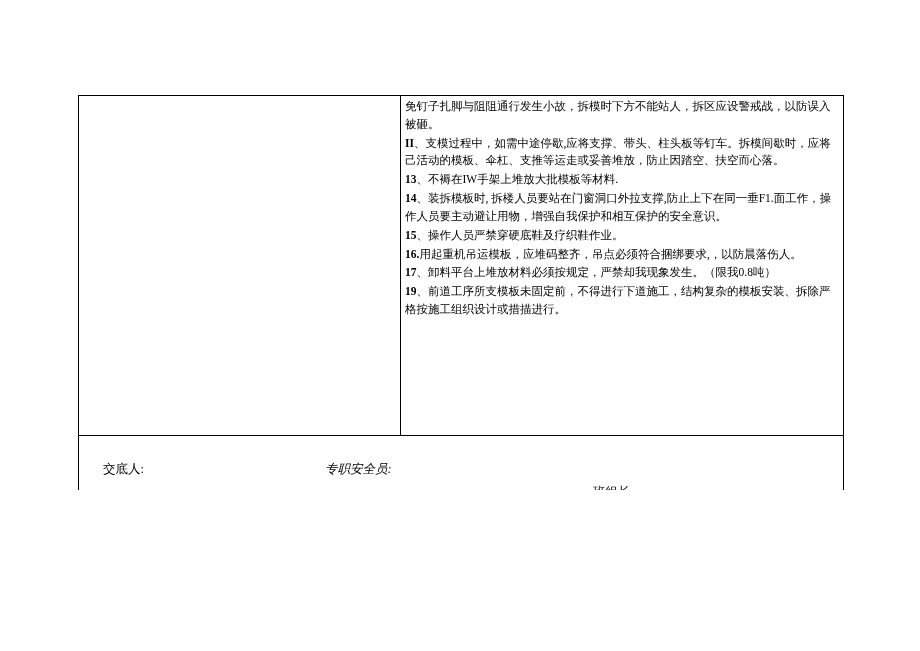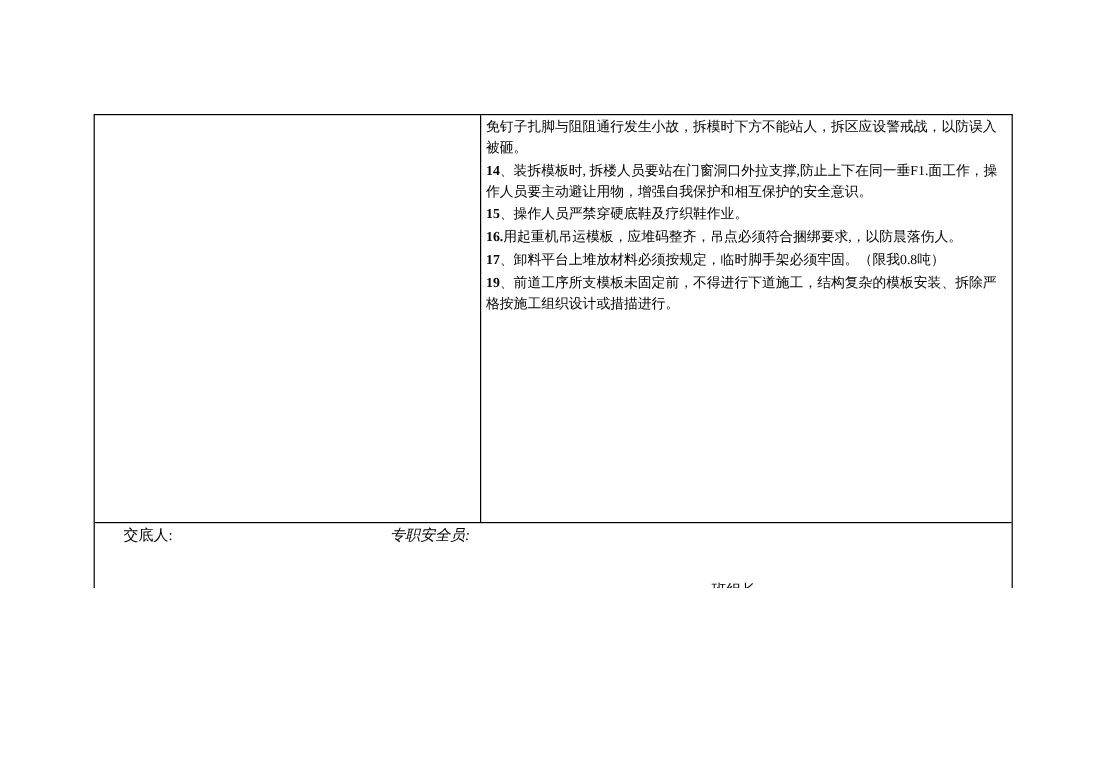--- a/index.html
+++ b/index.html
@@ -45,20 +45,21 @@
     .sig-row {
       min-height: 44px;
       display: flex;
       align-items: center;
     }
     .sig-row .sig-inner {
       display: flex;
       width: 100%;
       padding: 0 10px;
       font-size: 12.5px;
+      align-items: center;
     }
     .sig1 { flex: 0 0 236px; padding-left: 14px; }
     .sig2 { flex: 0 0 268px; font-style: italic; }
     .sig3 { flex: 1; margin-top: 46px; }
     .footnote {
       position: absolute;
       left: 94px;
       top: 504px;
       font-size: 11.5px;
     }
@@ -71,24 +72,26 @@
 <body>
 
 <div class="page">
 
   <div class="table-wrap">
 
     <div class="row content-row">
       <div class="cell-left"></div>
       <div class="cell-right">
         <p>免钉子扎脚与阻阻通行发生小故，拆模时下方不能站人，拆区应设警戒战，以防误入被砸。</p>
+        <p><span class="bold-num">II</span><span>、支模过程中，如需中途停歇,应将支撑、带头、柱头板等钉车。拆模间歇时，应将己活动的模板、伞杠、支推等运走或妥善堆放，防止因踏空、扶空而心落。</span></p>
+        <p><span class="bold-num">13</span><span>、不褥在IW手架上堆放大批模板等材料.</span></p>
         <p><span class="bold-num">14</span><span>、装拆模板时, 拆楼人员要站在门窗洞口外拉支撑,防止上下在同一垂F1.面工作，操作人员要主动避让用物，增强自我保护和相互保护的安全意识。</span></p>
         <p><span class="bold-num">15</span><span>、操作人员严禁穿硬底鞋及疗织鞋作业。</span></p>
         <p><span class="bold-num">16.</span><span>用起重机吊运模板，应堆码整齐，吊点必须符合捆绑要求,，以防晨落伤人。</span></p>
-        <p><span class="bold-num">17</span><span>、卸料平台上堆放材料必须按规定，临时脚手架必须牢固。（限我0.8吨）</span></p>
+        <p><span class="bold-num">17</span><span>、卸料平台上堆放材料必须按规定，严禁却我现象发生。（限我0.8吨）</span></p>
         <p><span class="bold-num">19</span><span>、前道工序所支模板未固定前，不得进行下道施工，结构复杂的模板安装、拆除严格按施工组织设计或措描进行。</span></p>
       </div>
     </div>
 
     <div class="row sig-row">
       <div class="sig-inner">
         <div class="sig1">交底人:</div>
         <div class="sig2">专职安全员:</div>
         <div class="sig3">班组长:</div>
       </div>

